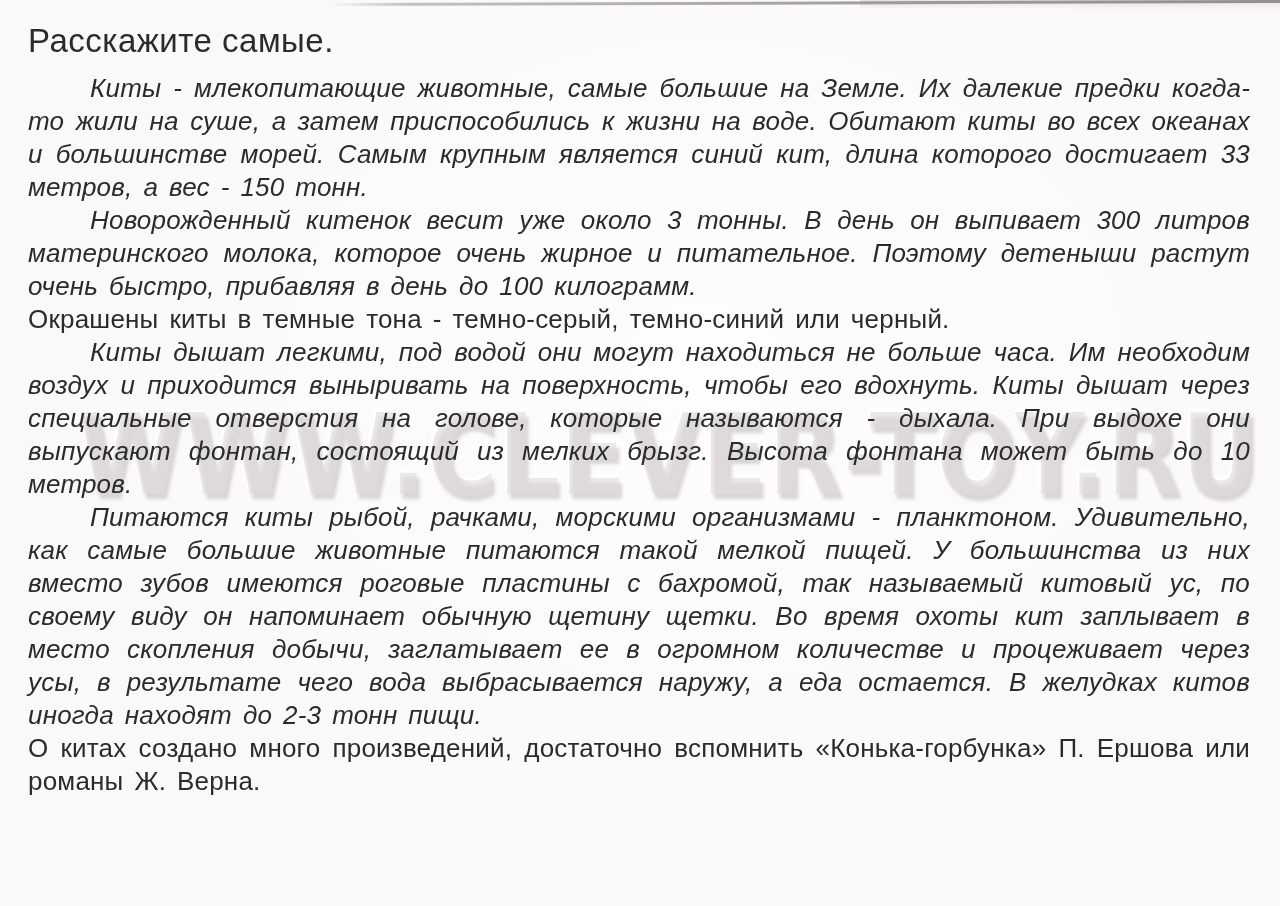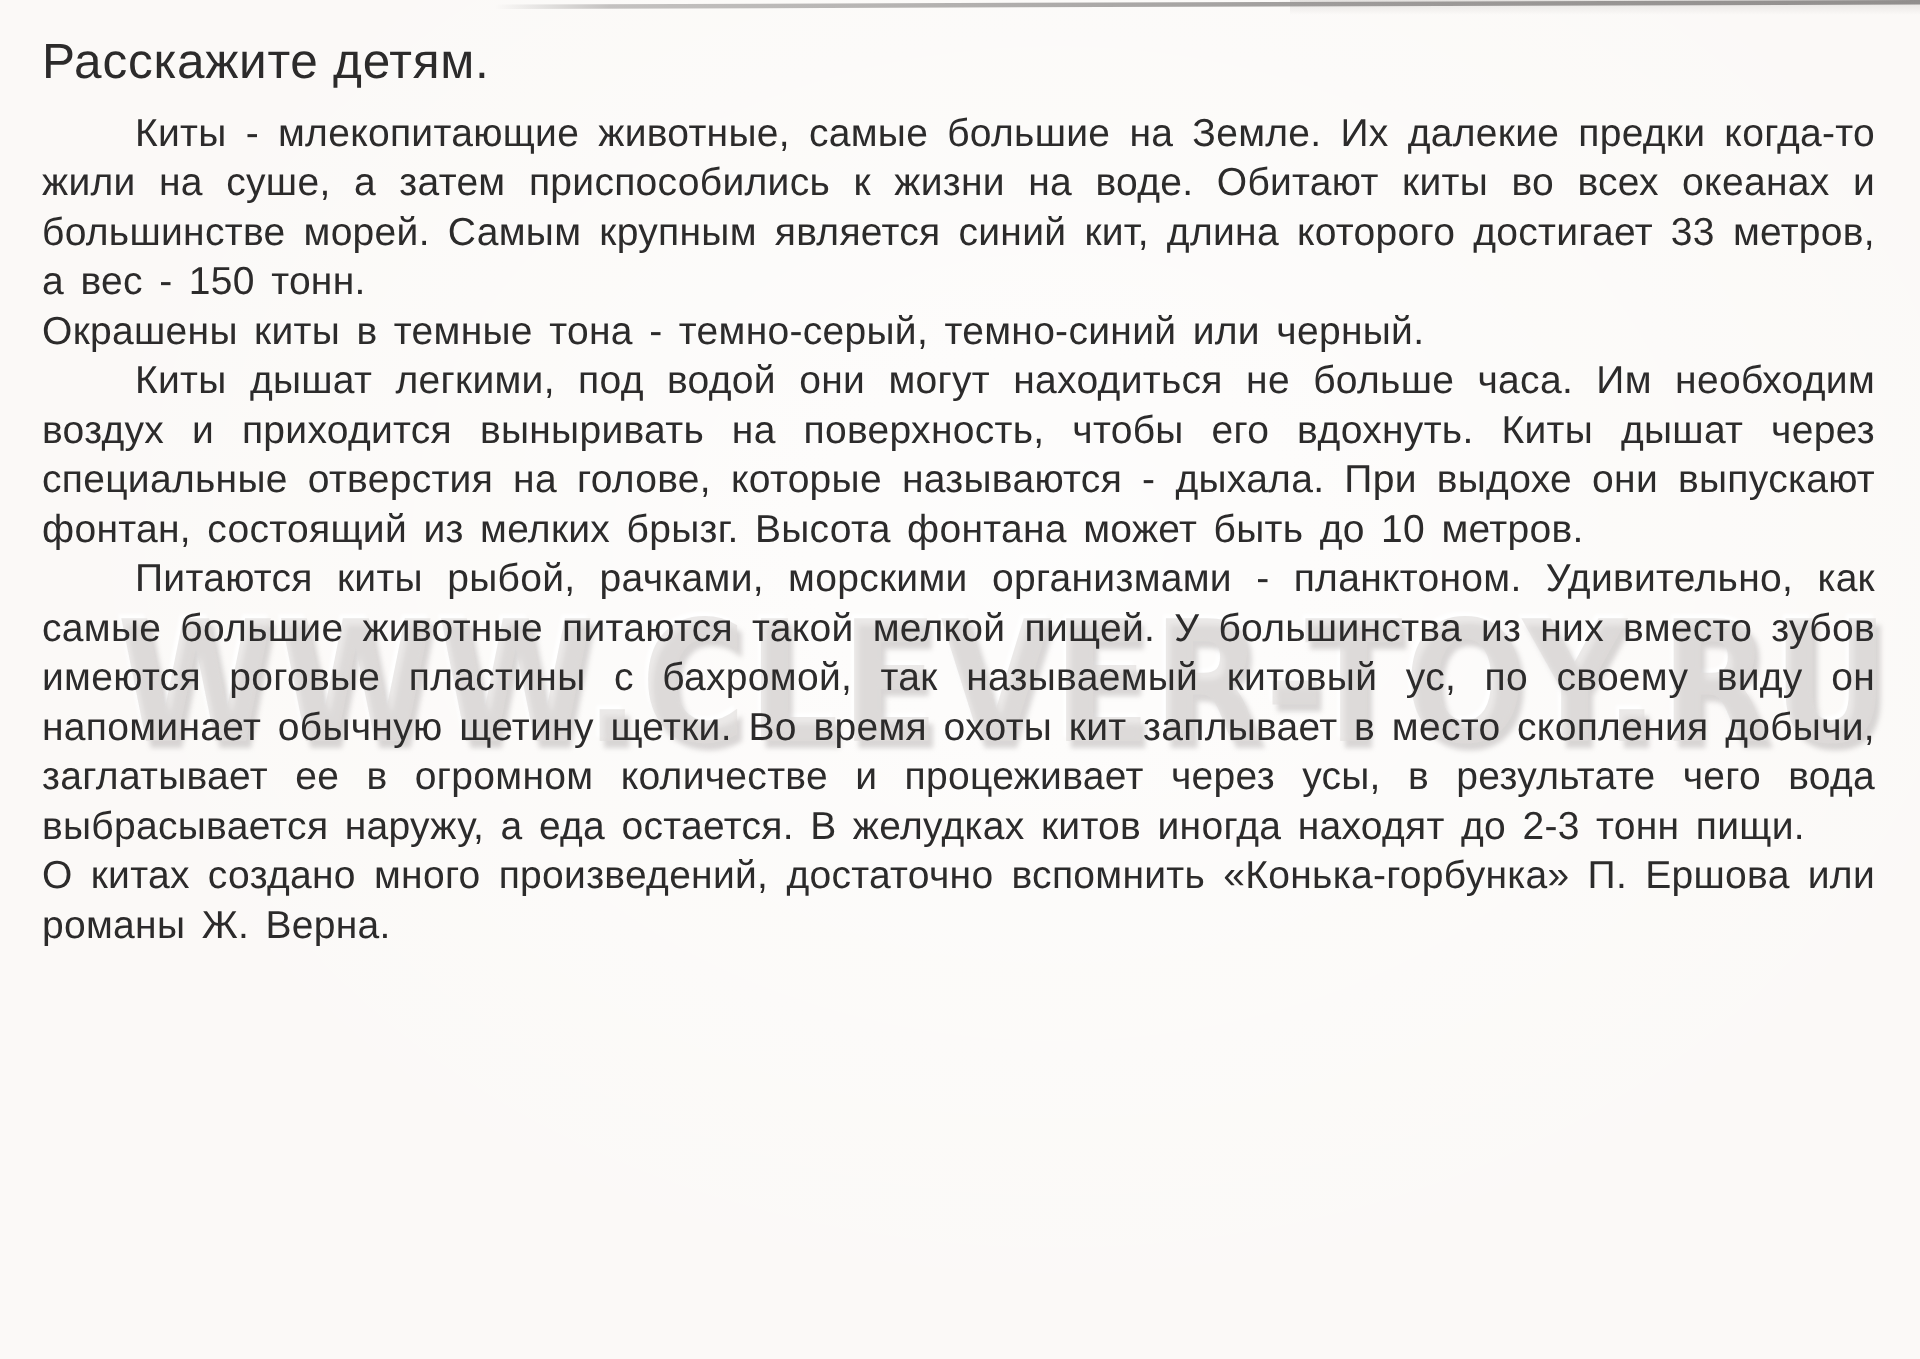--- a/index.html
+++ b/index.html
@@ -83,34 +83,36 @@
     margin: 0;
     font-size: 26px;
     line-height: 33px;
     word-spacing: 3.5px;
     letter-spacing: 0.2px;
     text-align: justify;
     text-align-last: left;
   }
   .para.indent {
     text-indent: 62px;
+    font-style: italic;
   }
 </style>
 </head>
 <body>
 
 <div class="page">
   <div class="top-haze"></div>
   <div class="top-edge"></div>
 
   <div class="watermark">WWW.CLEVER-TOY.RU</div>
 
   <div class="content">
-    <h1 class="title">Расскажите детям.</h1>
+    <h1 class="title">Расскажите самые.</h1>
     <div>
         <p class="para indent">Киты - млекопитающие животные, самые большие на Земле. Их далекие предки когда-то жили на суше, а затем приспособились к жизни на воде. Обитают киты во всех океанах и большинстве морей. Самым крупным является синий кит, длина которого достигает 33 метров, а вес - 150 тонн.</p>
+        <p class="para indent">Новорожденный китенок весит уже около 3 тонны. В день он выпивает 300 литров материнского молока, которое очень жирное и питательное. Поэтому детеныши растут очень быстро, прибавляя в день до 100 килограмм.</p>
         <p class="para">Окрашены киты в темные тона - темно-серый, темно-синий или черный.</p>
         <p class="para indent">Киты дышат легкими, под водой они могут находиться не больше часа. Им необходим воздух и приходится выныривать на поверхность, чтобы его вдохнуть. Киты дышат через специальные отверстия на голове, которые называются - дыхала. При выдохе они выпускают фонтан, состоящий из мелких брызг. Высота фонтана может быть до 10 метров.</p>
         <p class="para indent">Питаются киты рыбой, рачками, морскими организмами - планктоном. Удивительно, как самые большие животные питаются такой мелкой пищей. У большинства из них вместо зубов имеются роговые пластины с бахромой, так называемый китовый ус, по своему виду он напоминает обычную щетину щетки. Во время охоты кит заплывает в место скопления добычи, заглатывает ее в огромном количестве и процеживает через усы, в результате чего вода выбрасывается наружу, а еда остается. В желудках китов иногда находят до 2-3 тонн пищи.</p>
         <p class="para">О китах создано много произведений, достаточно вспомнить «Конька-горбунка» П. Ершова или романы Ж. Верна.</p>
       </div>
   </div>
 </div>
 
 </body></html>

